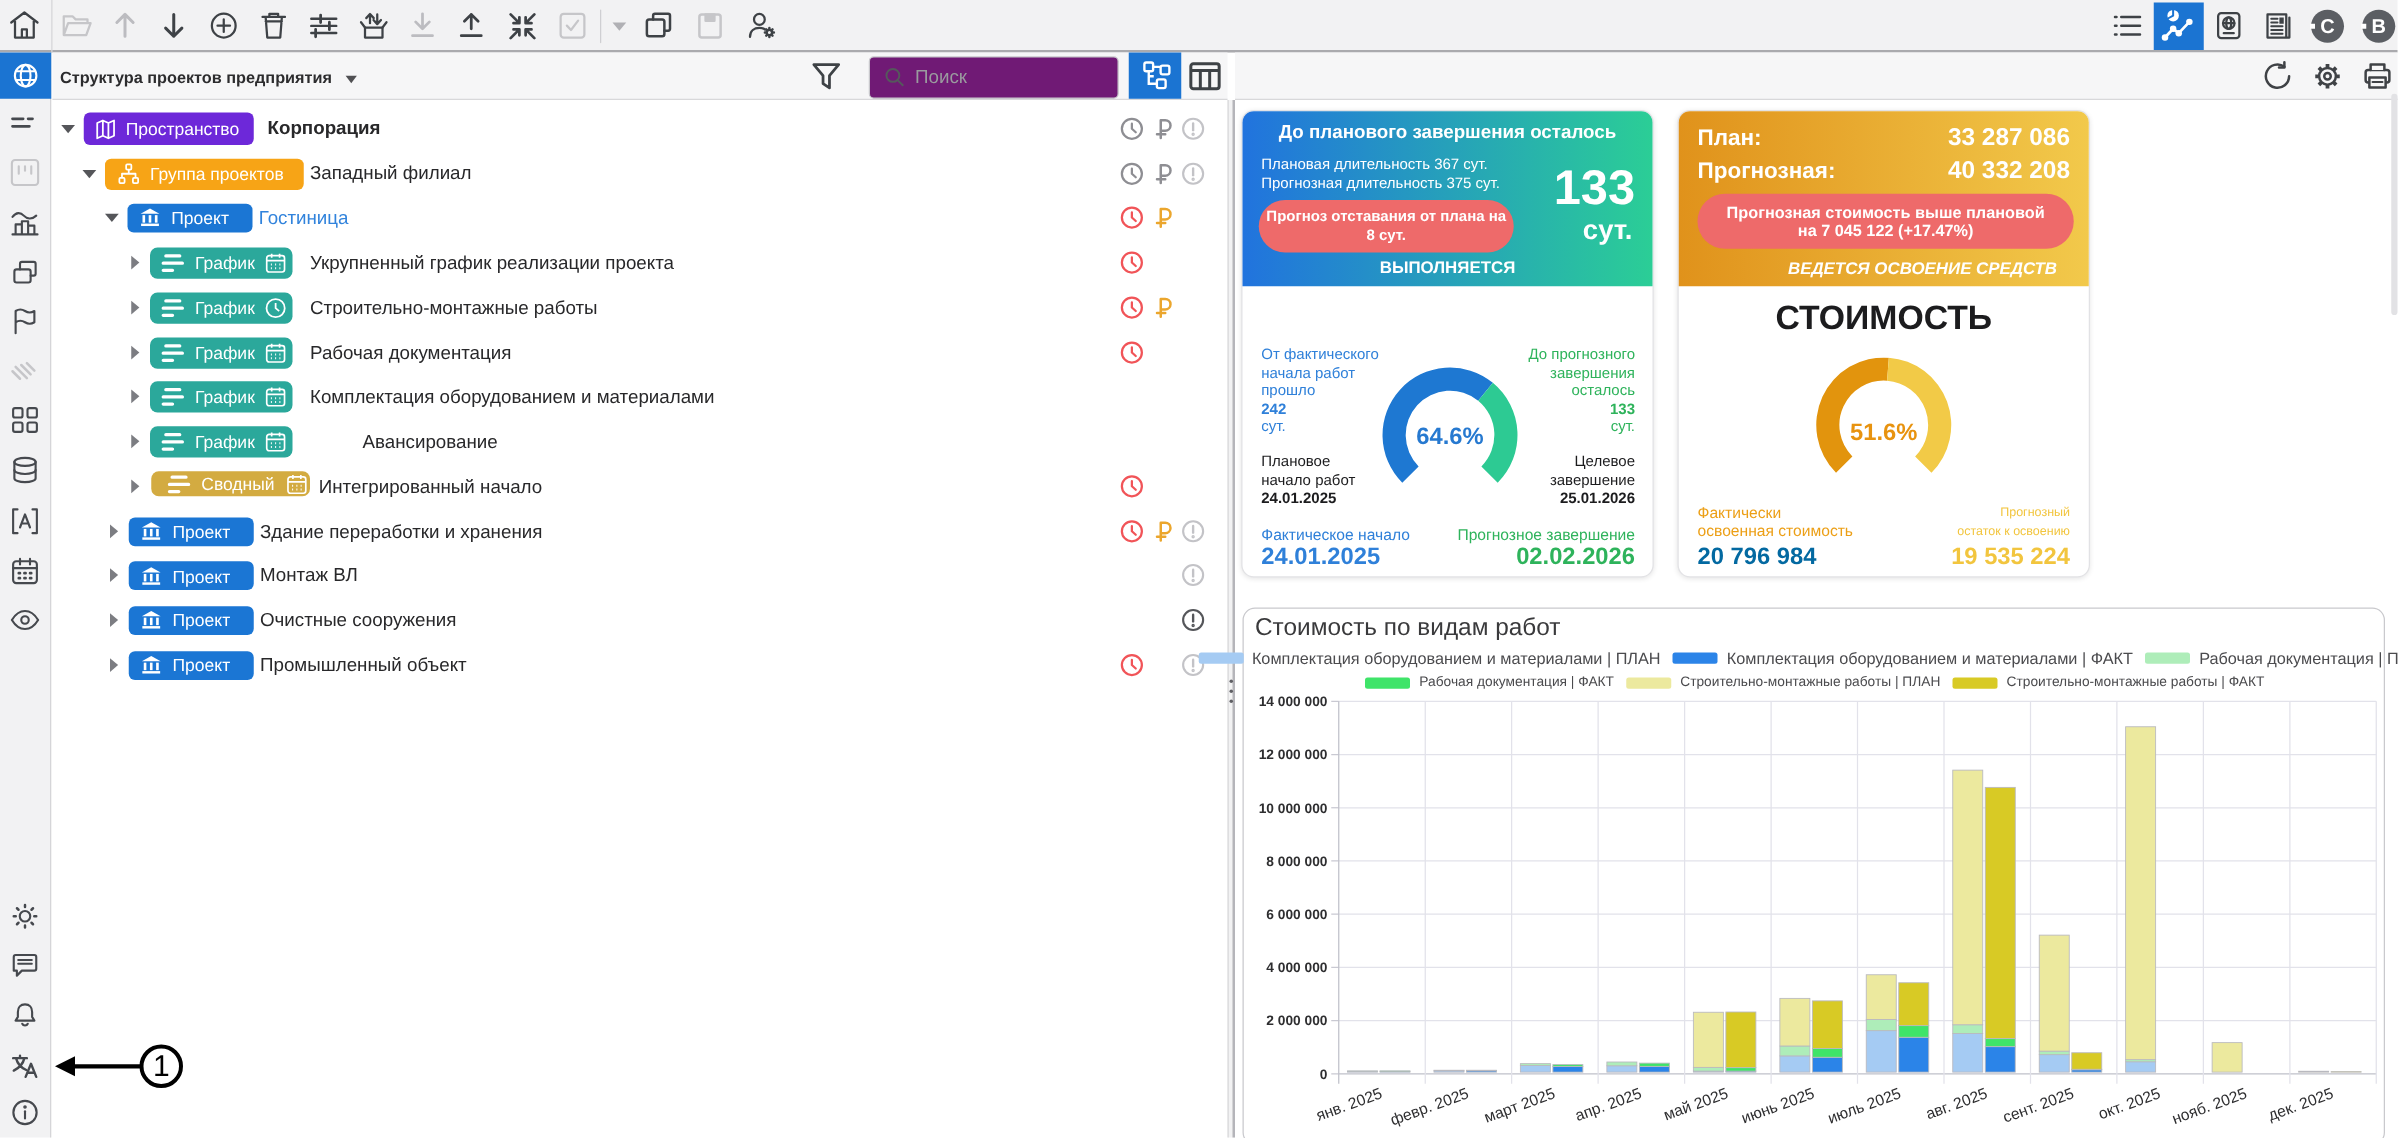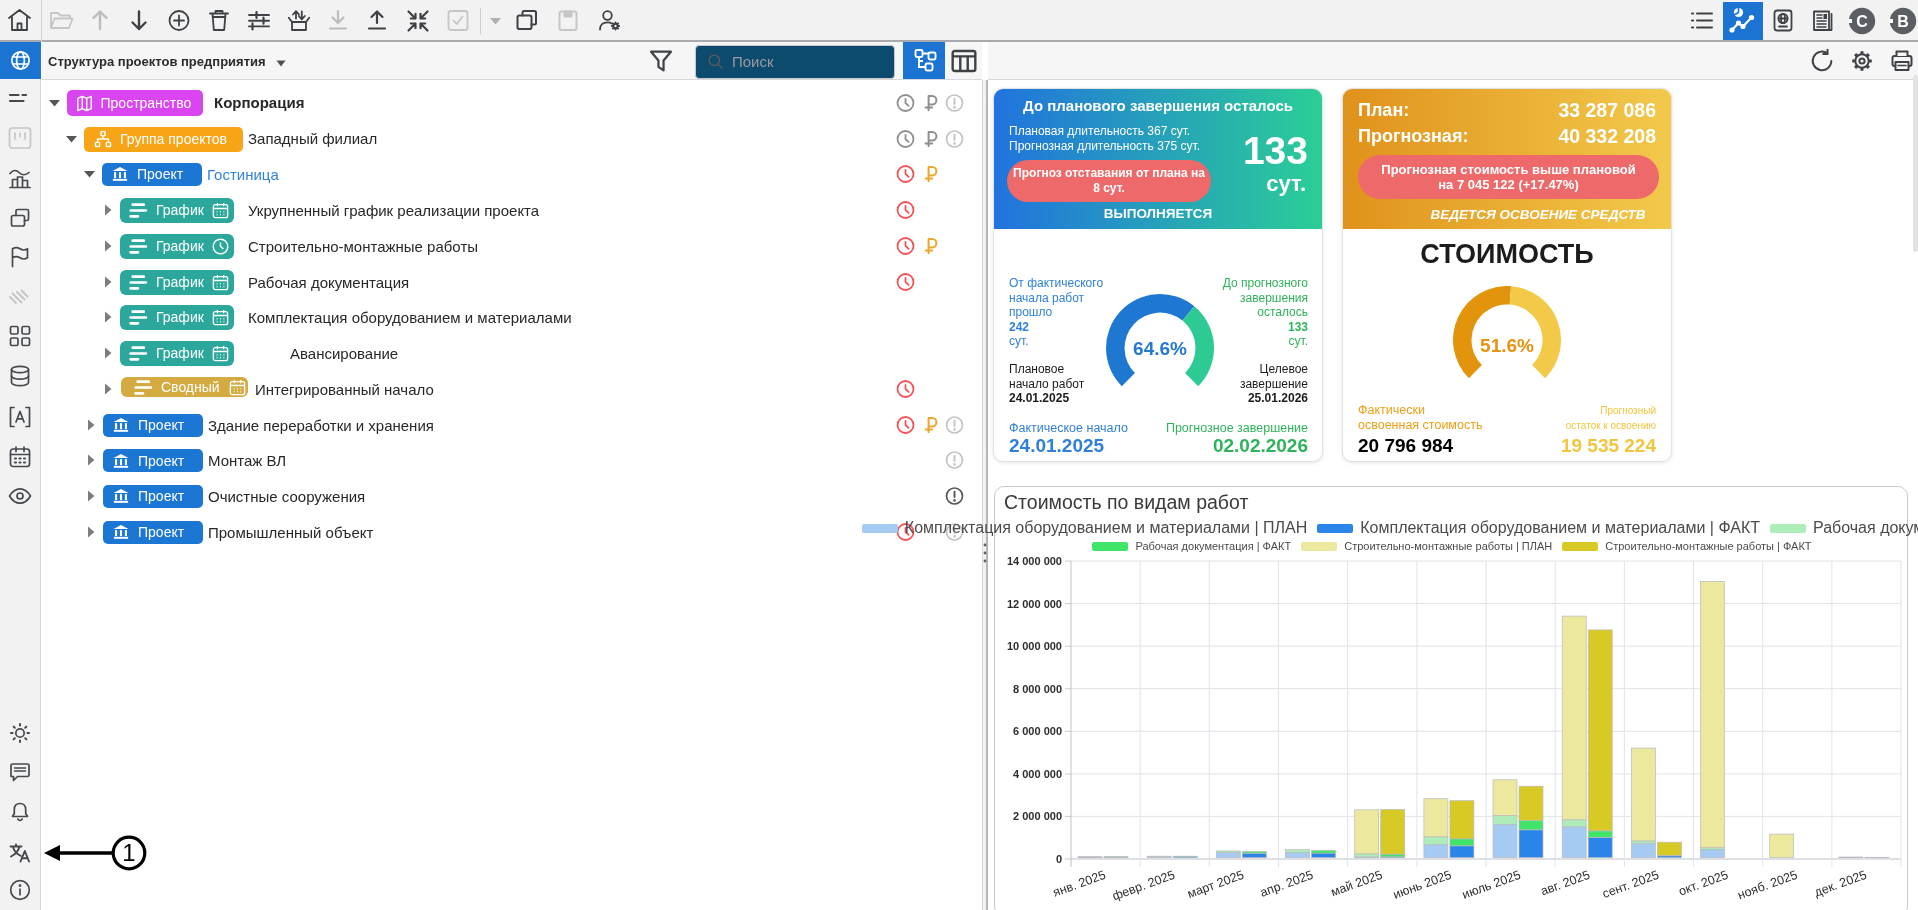--- a/index.html
+++ b/index.html
@@ -250,21 +250,21 @@
 </svg>
 </div>
 <div id="lheader">
   <div class="abs" style="left:6px;top:12px;font-size:13px;font-weight:bold;color:#2c2c2e;">Структура проектов предприятия</div>
   <svg class="abs" style="left:233px;top:17px" width="12" height="9" viewBox="0 0 12 9">
       <path d="M1.5 1.5 H10.5 L6 7.5 Z" fill="#505053"></path>
     </svg>
   <svg class="abs" style="left:605px;top:5px" width="28" height="28" viewBox="0 0 24 24" fill="none" stroke="#3e4246" stroke-width="1.9" stroke-linejoin="round">
       <path d="M3.5 4 H20.5 L14.2 11.5 V20 L9.8 17 V11.5 Z"></path>
     </svg>
-  <div class="abs" style="left:653px;top:3px;width:200px;height:34px;background:#0c4a6e;border:1px solid #c8c8cc;border-radius:4px;">
+  <div class="abs" style="left:653px;top:3px;width:200px;height:34px;background:#701a75;border:1px solid #c8c8cc;border-radius:4px;">
     <svg class="abs" style="left:10px;top:6px" width="19" height="19" viewBox="0 0 24 24" fill="none" stroke="#55585c" stroke-width="2">
         <circle cx="10.5" cy="10.5" r="6.5"></circle>
         <path d="M15.5 15.5 L21 21"></path>
       </svg>
     <div class="abs" style="left:36px;top:7px;font-size:15px;color:#9a9a9f;">Поиск</div>
   </div>
   <div class="seltile" style="left:861px;top:0;width:42px;height:37px;">
     <svg width="42" height="37" viewBox="0 0 42 37" fill="none" stroke="#fff" stroke-width="1.9">
       <rect x="12.5" y="8" width="7" height="7" rx="1.5"></rect>
         <rect x="25.5" y="10.5" width="7" height="7" rx="1.5"></rect>
@@ -382,21 +382,21 @@
         <use href="#ic-warn" x="903" y="406.5"></use>
       </g>
   <g style="color:#f15458">
         <use href="#ic-clock" x="854" y="442.5"></use>
       </g>
   <g style="color:#c3c3c7">
         <use href="#ic-warn" x="903" y="442.5"></use>
       </g>
 </svg>
 
-<div class="badge" style="left:24.5px;top:10px;width:136px;height:26px;background:#d946ef;padding-left:8px;">
+<div class="badge" style="left:24.5px;top:10px;width:136px;height:26px;background:#6d28d9;padding-left:8px;">
   <svg width="19" height="19" viewBox="0 0 24 24" fill="none" stroke="#fff" stroke-width="1.8" stroke-linejoin="round">
         <path d="M3.5 5.5 L9.2 3 L14.8 5.5 L20.5 3 V18.5 L14.8 21 L9.2 18.5 L3.5 21 Z M9.2 3 V18.5 M14.8 5.5 V21"></path>
       </svg>
   <span style="margin-left:7px;">Пространство</span>
 </div>
 <div class="tlabel" style="left:172px;top:14px;font-weight:bold;">Корпорация</div>
 <div class="badge" style="left:42px;top:46.5px;width:159px;height:25px;background:#f7a416;padding-left:9px;">
   <svg width="20" height="20" viewBox="0 0 24 24" fill="none" stroke="#fff" stroke-width="1.7" stroke-linejoin="round">
         <rect x="9.5" y="3" width="5" height="5" rx="1"></rect>
         <rect x="3" y="16" width="5" height="5" rx="1"></rect>
@@ -586,28 +586,28 @@
     <div class="pill" style="left:15px;top:66px;width:301px;height:44px;border-radius:22px;padding-top:7px;line-height:15px;white-space:nowrap;">Прогнозная стоимость выше плановой<br>на 7 045 122 (+17.47%)</div>
     <div class="abs" style="left:0;top:118px;width:390px;text-align:center;font-size:13.5px;font-weight:bold;font-style:italic;">ВЕДЕТСЯ ОСВОЕНИЕ СРЕДСТВ</div>
   </div>
   <div class="abs" style="left:0;top:150px;width:328px;text-align:center;font-size:27px;font-weight:bold;color:#1c1c1e;">СТОИМОСТЬ</div>
   <svg class="abs" style="left:109px;top:197px" width="110" height="100" viewBox="0 0 110 100">
     <path fill="#e2940d" d="M16.82 92.18 A54 54 0 0 1 59.07 0.15 L57.67 18.60 A35.5 35.5 0 0 0 29.90 79.10 Z"></path>
         <path fill="#f2ca47" d="M59.07 0.15 A54 54 0 0 1 93.18 92.18 L80.10 79.10 A35.5 35.5 0 0 0 57.67 18.60 Z"></path>
     <text x="55" y="66" text-anchor="middle" font-size="19" font-weight="bold" fill="#e8930f" font-family="Liberation Sans">51.6%</text>
   </svg>
   <div class="abs" style="left:15px;top:314px;color:#ec9f16;font-size:12.5px;line-height:15px;">Фактически<br>освоенная стоимость</div>
-  <div class="abs" style="left:15px;top:346px;color:#000000;font-size:19px;font-weight:bold;">20 796 984</div>
+  <div class="abs" style="left:15px;top:346px;color:#0369a1;font-size:19px;font-weight:bold;">20 796 984</div>
   <div class="abs" style="right:15px;top:314px;color:#f2c53e;text-align:right;font-size:10px;line-height:15px;">Прогнозный<br>остаток к освоению</div>
   <div class="abs" style="right:15px;top:346px;color:#f2c53e;font-size:19px;font-weight:bold;">19 535 224</div>
 </div>
 
 <div class="abs" style="left:6px;top:406px;width:914px;height:430px;background:#fff;border:1px solid #c9c9cd;border-radius:10px;">
   <div class="abs" style="left:9px;top:4px;font-size:19.5px;color:#3a3a3c;">Стоимость по видам работ</div>
-  <div class="abs" style="left:0;top:32px;width:914px;display:flex;justify-content:center;gap:10px;font-size:16px;color:#4b4b4e;align-items:center;">
+  <div class="abs" style="left:0;top:32px;width:914px;display:flex;justify-content:center;gap:10px;font-size:13px;color:#4b4b4e;align-items:center;">
     <span class="li"><i style="background:#a5cbf3"></i>Комплектация оборудованием и материалами | ПЛАН</span>
     <span class="li"><i style="background:#2b84e8"></i>Комплектация оборудованием и материалами | ФАКТ</span>
     <span class="li"><i style="background:#aeedb9"></i>Рабочая документация | ПЛАН</span>
   </div>
   <div class="abs" style="left:0;top:53px;width:914px;display:flex;justify-content:center;gap:10px;font-size:11px;color:#4b4b4e;align-items:center;">
     <span class="li"><i style="background:#3fe469"></i>Рабочая документация | ФАКТ</span>
     <span class="li"><i style="background:#ece99e"></i>Строительно-монтажные работы | ПЛАН</span>
     <span class="li"><i style="background:#d8ca25"></i>Строительно-монтажные работы | ФАКТ</span>
   </div>
   <div id="chart" class="abs" style="left:0;top:0;">

